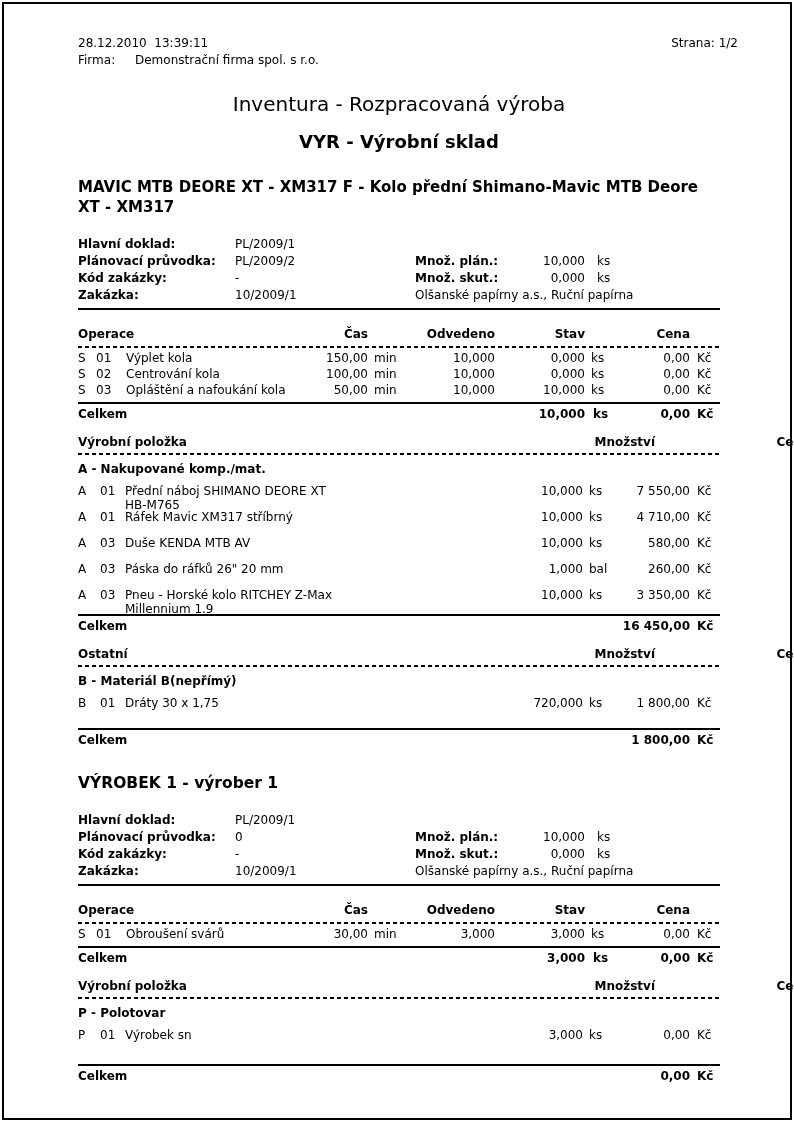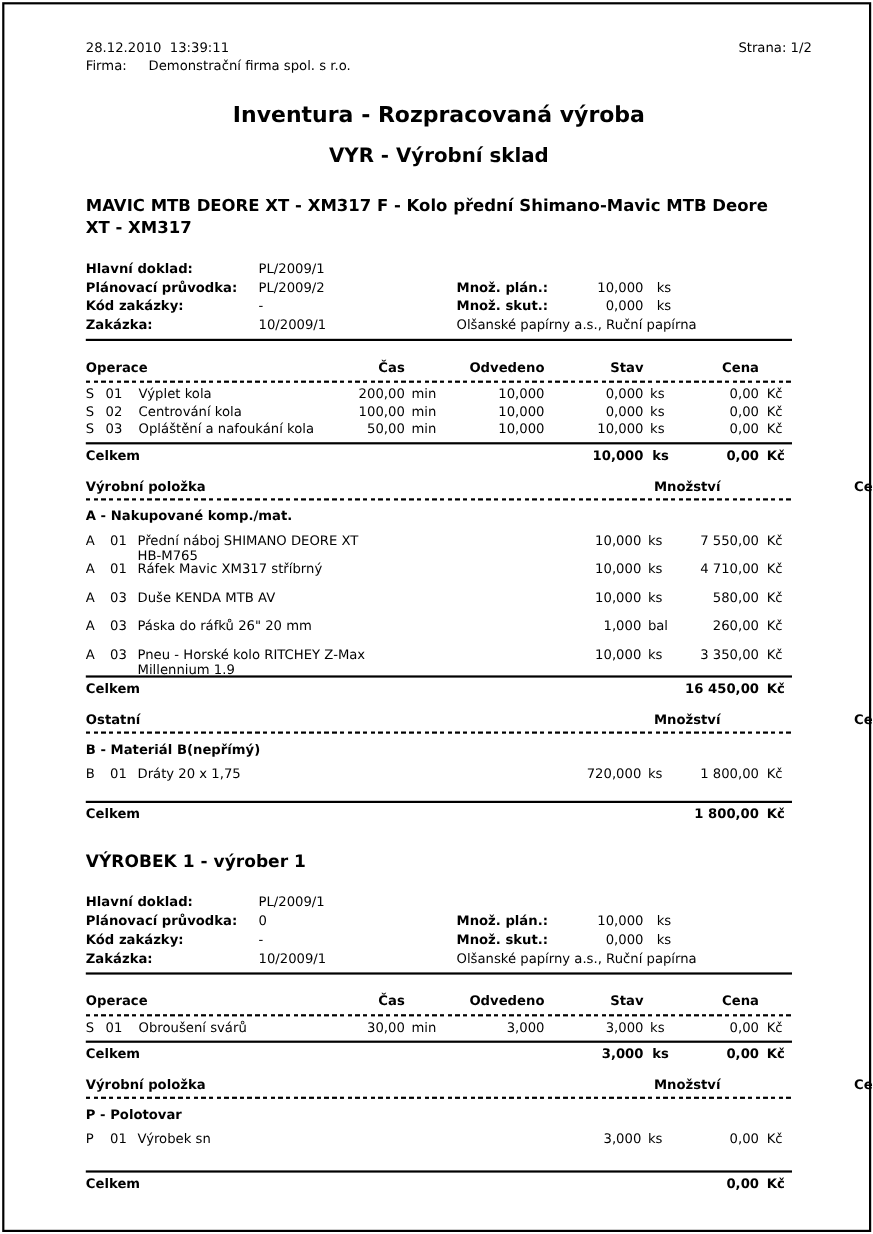--- a/index.html
+++ b/index.html
@@ -8,21 +8,21 @@
   .page-border { position: absolute; inset: 2px; border: 2px solid #000; pointer-events: none; }
   .content { position: absolute; left: 78px; top: 36px; width: 642px; font-size: 12px; }
 
   .hdr { position: relative; }
   .hdr-line1 { height: 17px; white-space: pre; }
   .hdr-line2 { height: 17px; position: relative; }
   .firma-label { position: absolute; left: 0; }
   .firma-value { position: absolute; left: 57px; }
   .strana { position: absolute; right: -18px; top: 0; }
 
-  .title { text-align: center; font-weight: bold; font-size: 20px; margin-top: 22px; height: 27px; }
+  .title { text-align: center; font-weight: normal; font-size: 20px; margin-top: 22px; height: 27px; }
   .subtitle { text-align: center; font-weight: bold; font-size: 18px; margin-top: 12px; height: 16px; }
 
   .sec-heading { font-weight: bold; font-size: 15px; line-height: 20px; }
   .sec-heading.first { margin-top: 30px; }
   .sec-heading.second { margin-top: 26px; font-size: 15.5px; }
 
   .info { margin-top: 20px; }
   .info-row { position: relative; height: 17px; }
   .il { position: absolute; left: 0; font-weight: bold; }
   .iv { position: absolute; left: 157px; }
@@ -126,21 +126,21 @@
       <span class="h-odv">Odvedeno</span>
       <span class="h-stav">Stav</span>
       <span class="h-cena">Cena</span>
     </div>
     <div class="dash"></div>
 
     <div class="ops-grid ops-row">
       <span>S</span>
       <span>01</span>
       <span>Výplet kola</span>
-      <span class="cell-r">200,00</span>
+      <span class="cell-r">150,00</span>
       <span class="cell-u">min</span>
       <span class="cell-r">10,000</span>
       <span class="cell-r">0,000</span>
       <span class="cell-u">ks</span>
       <span class="cell-r">0,00</span>
       <span class="cell-u2">Kč</span>
     </div>
     <div class="ops-grid ops-row">
       <span>S</span>
       <span>02</span>
@@ -243,21 +243,21 @@
         <span class="ih-title">Ostatní</span>
         <span class="ih-qty">Množství</span>
         <span class="ih-price">Cena</span>
       </div>
       <div class="dash"></div>
       <div class="group">B - Materiál B(nepřímý)</div>
       <div class="item-rows">
         <div class="item-grid item-row">
           <span>B</span>
           <span>01</span>
-          <span>Dráty 20 x 1,75</span>
+          <span>Dráty 30 x 1,75</span>
           <span class="cell-r">720,000</span>
           <span class="cell-u">ks</span>
           <span class="cell-r">1 800,00</span>
           <span class="cell-u2">Kč</span>
         </div>
       </div>
       <div class="item-grid item-total mt6">
         <span class="it-label">Celkem</span>
         <span class="it-price">1 800,00</span>
         <span class="it-unit">Kč</span>

